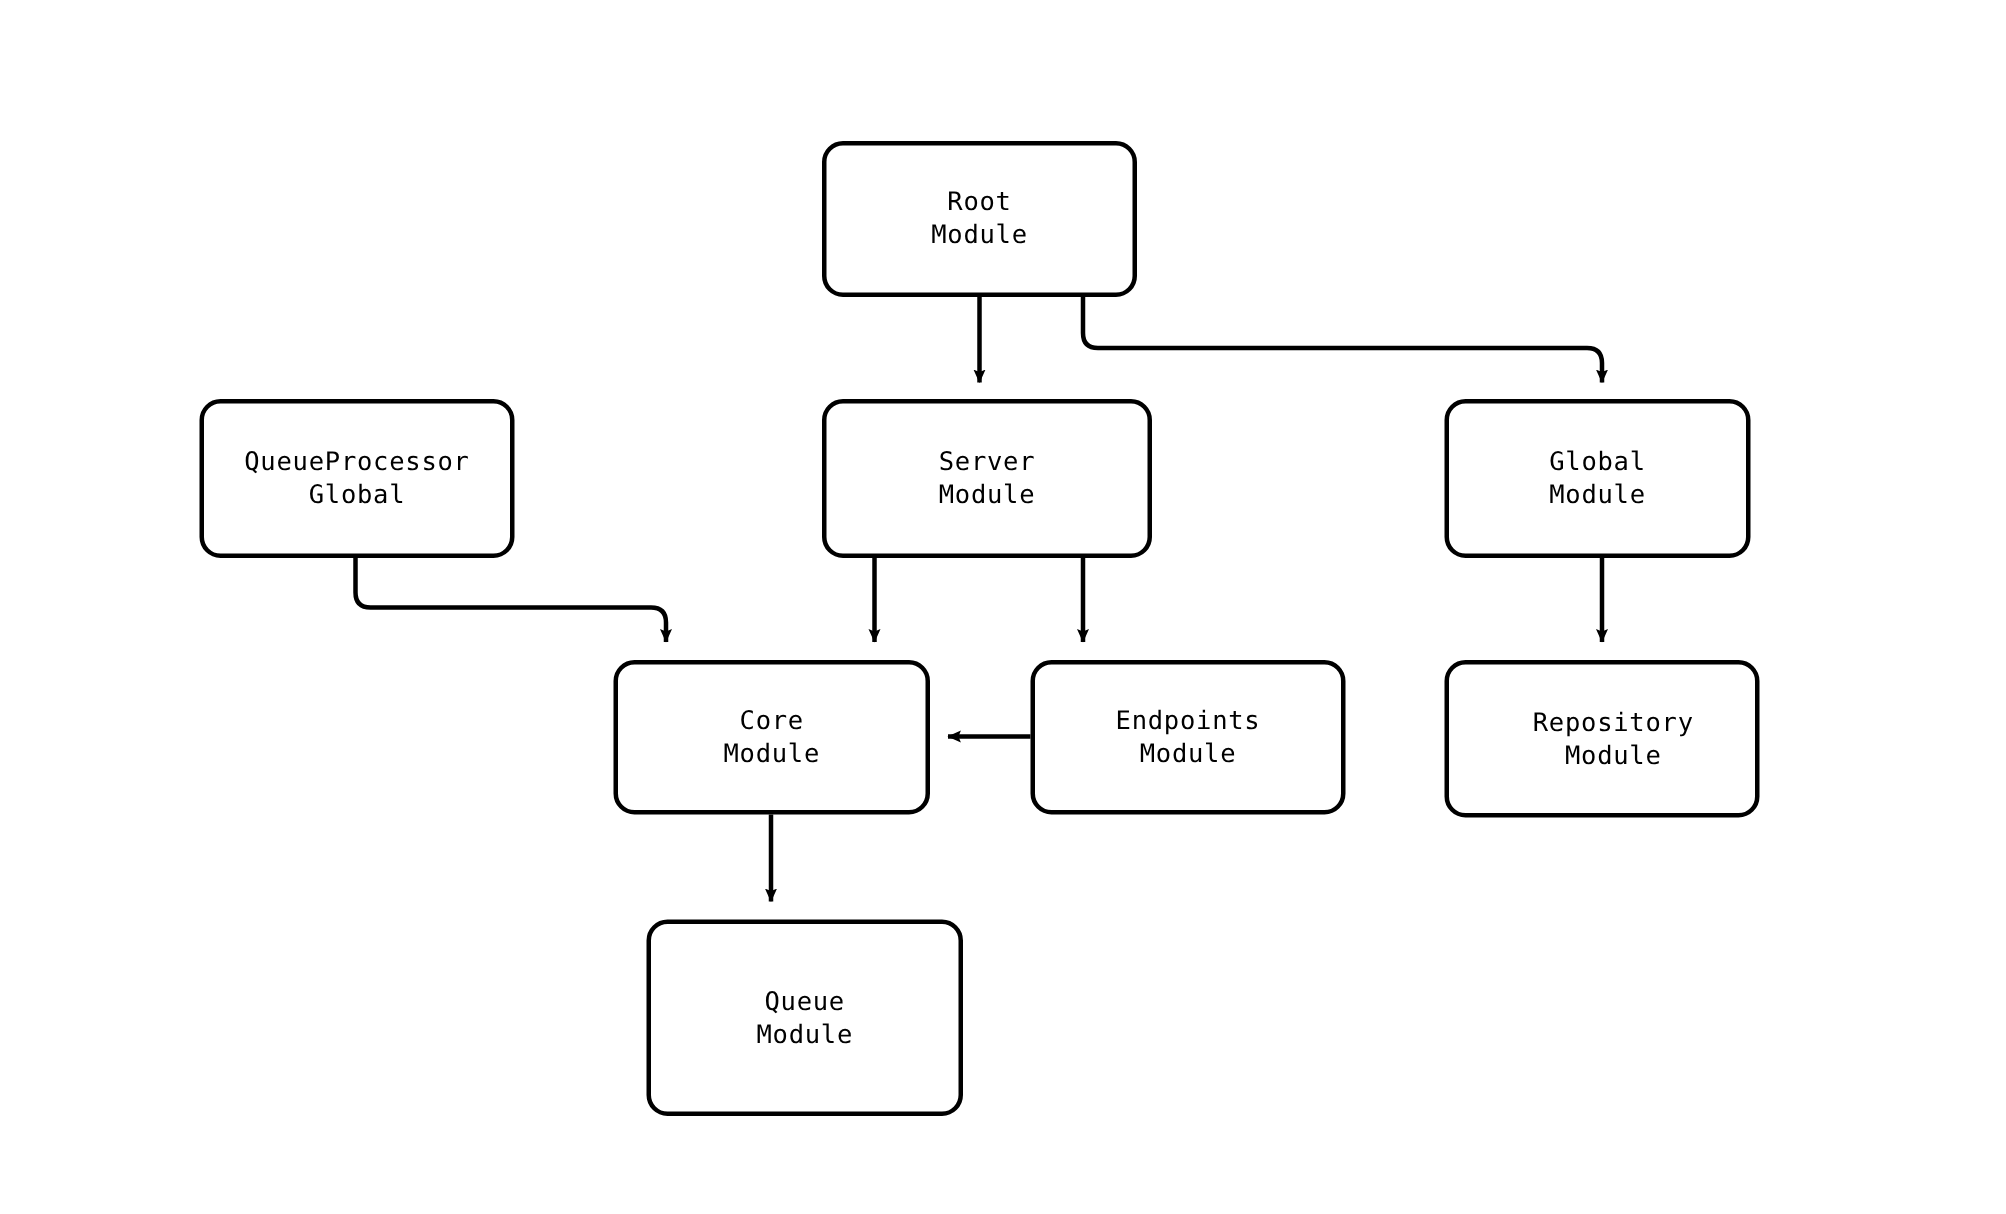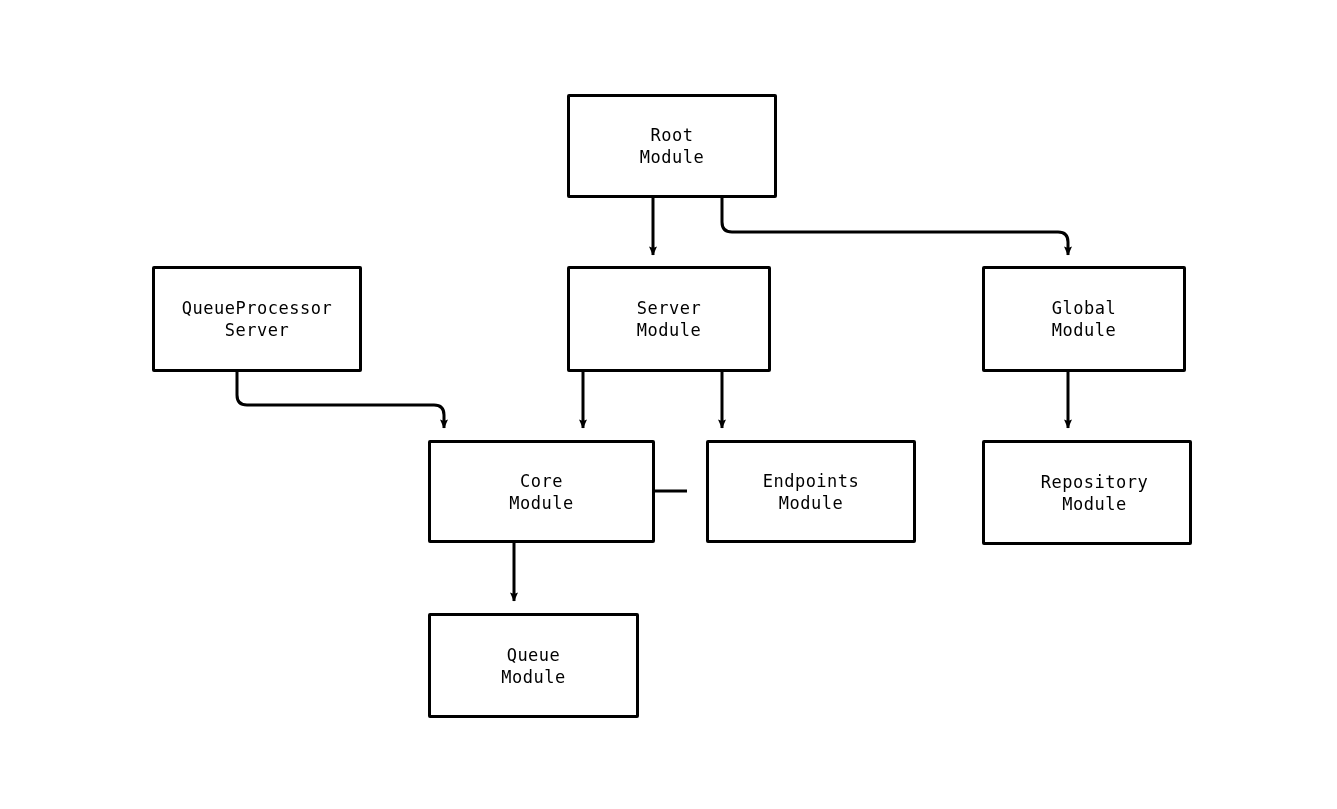--- a/index.html
+++ b/index.html
@@ -22,26 +22,25 @@
     left: 0;
     top: 0;
     width: 1337px;
     height: 809px;
   }
   .node {
     position: absolute;
     box-sizing: border-box;
     background: #ffffff;
     border: 3px solid #000000;
-    border-radius: 2px;
+    border-radius: 14px;
     display: flex;
     align-items: center;
     justify-content: center;
     z-index: 2;
-    margin-left: 19px;
   }
   .node-label {
     text-align: center;
     color: #000000;
     font-family: "DejaVu Sans Mono", monospace;
     font-size: 17px;
     line-height: 22px;
     letter-spacing: 0.5px;
     white-space: pre;
     font-weight: 400;
@@ -70,41 +69,41 @@
       </g>
   </svg>
 
   <div id="nodes">
       <div class="node" style="left: 548px; top: 94px; width: 210px; height: 104px;">
         <div class="node-label">Root
 Module</div>
       </div>
       <div class="node" style="left: 133px; top: 266px; width: 210px; height: 106px;">
         <div class="node-label">QueueProcessor
-Server</div>
+Global</div>
       </div>
-      <div class="node" style="left: 548px; top: 266px; width: 204px; height: 106px;">
+      <div class="node" style="left: 548px; top: 266px; width: 220px; height: 106px;">
         <div class="node-label">Server
 Module</div>
       </div>
       <div class="node" style="left: 963px; top: 266px; width: 204px; height: 106px;">
         <div class="node-label">Global
 Module</div>
       </div>
-      <div class="node" style="left: 409px; top: 440px; width: 227px; height: 103px; align-items: center;">
+      <div class="node" style="left: 409px; top: 440px; width: 211px; height: 103px; align-items: center;">
         <div class="node-label">Core
 Module</div>
       </div>
       <div class="node" style="left: 687px; top: 440px; width: 210px; height: 103px; justify-content: center;">
         <div class="node-label">Endpoints
 Module</div>
       </div>
       <div class="node" style="left: 963px; top: 440px; width: 210px; height: 105px; padding-left: 15px;">
         <div class="node-label">Repository
 Module</div>
       </div>
-      <div class="node" style="left: 409px; top: 613px; width: 211px; height: 105px;">
+      <div class="node" style="left: 431px; top: 613px; width: 211px; height: 131px;">
         <div class="node-label">Queue
 Module</div>
       </div>
     </div>
 
 </div>
 
 </body></html>

